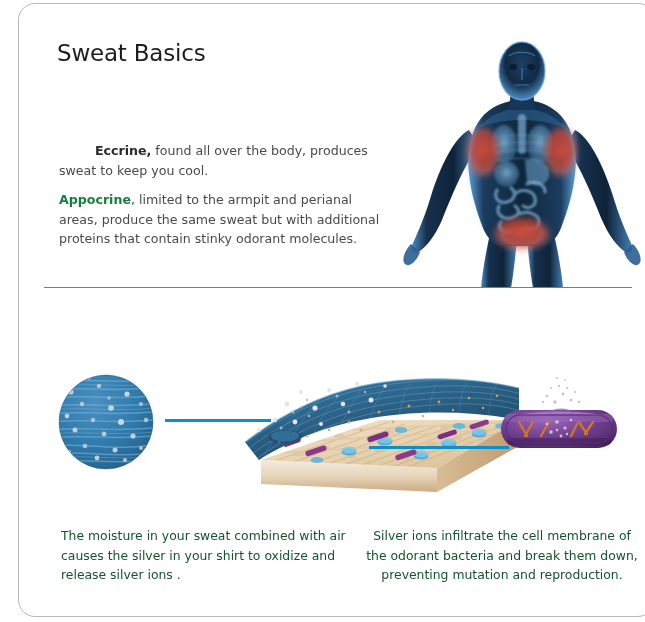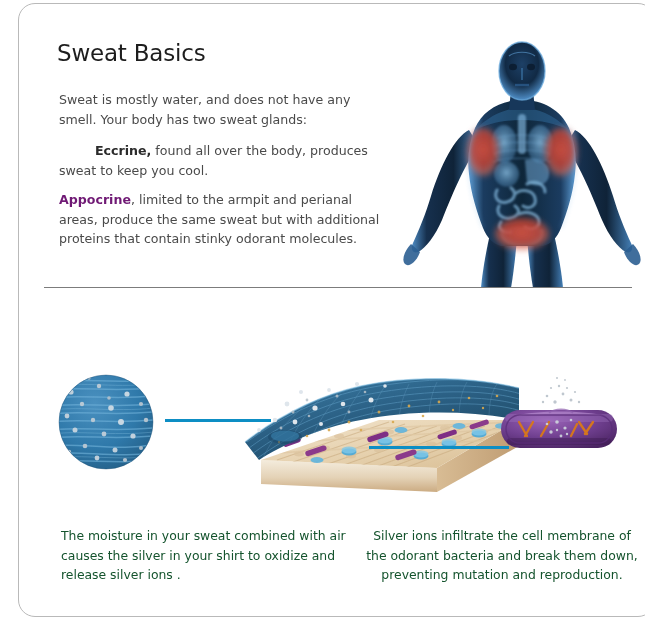--- a/index.html
+++ b/index.html
@@ -110,25 +110,24 @@
   #conn-left  { left: 146px; top: 415px; width: 106px; }
   #conn-right { left: 350px; top: 442px; width: 140px; }
 </style>
 </head>
 <body>
 
 <div id="card">
 
   <div class="h1" id="title-sweat">Sweat Basics</div>
 
-  <div class="body-txt" id="para-intro">Sweat is mostly water, and does not have any smell. Your body has two sweat glands:</div>
 
   <div class="body-txt" id="para-eccrine"><b>Eccrine,</b><span> found all over the body, produces sweat to keep you cool.</span></div>
 
-  <div class="body-txt" id="para-appo"><span class="accent" id="appo-term" style="color: #701a75;">Appocrine</span><span>, limited to the armpit and perianal areas, produce the same sweat but with additional proteins that contain stinky odorant molecules.</span></div>
+  <div class="body-txt" id="para-appo"><span class="accent" id="appo-term" style="color: #15803d;">Appocrine</span><span>, limited to the armpit and perianal areas, produce the same sweat but with additional proteins that contain stinky odorant molecules.</span></div>
 
   <div id="body-illo">
     <svg width="250" height="250" viewBox="0 0 250 250" xmlns="http://www.w3.org/2000/svg">
       <defs>
         <radialGradient id="gBodyCore" cx="50%" cy="40%" r="62%">
           <stop offset="0%" stop-color="#0d2038"></stop>
           <stop offset="55%" stop-color="#14304f"></stop>
           <stop offset="100%" stop-color="#2a5f94"></stop>
         </radialGradient>
         <linearGradient id="gLimb" x1="0" y1="0" x2="1" y2="0">

